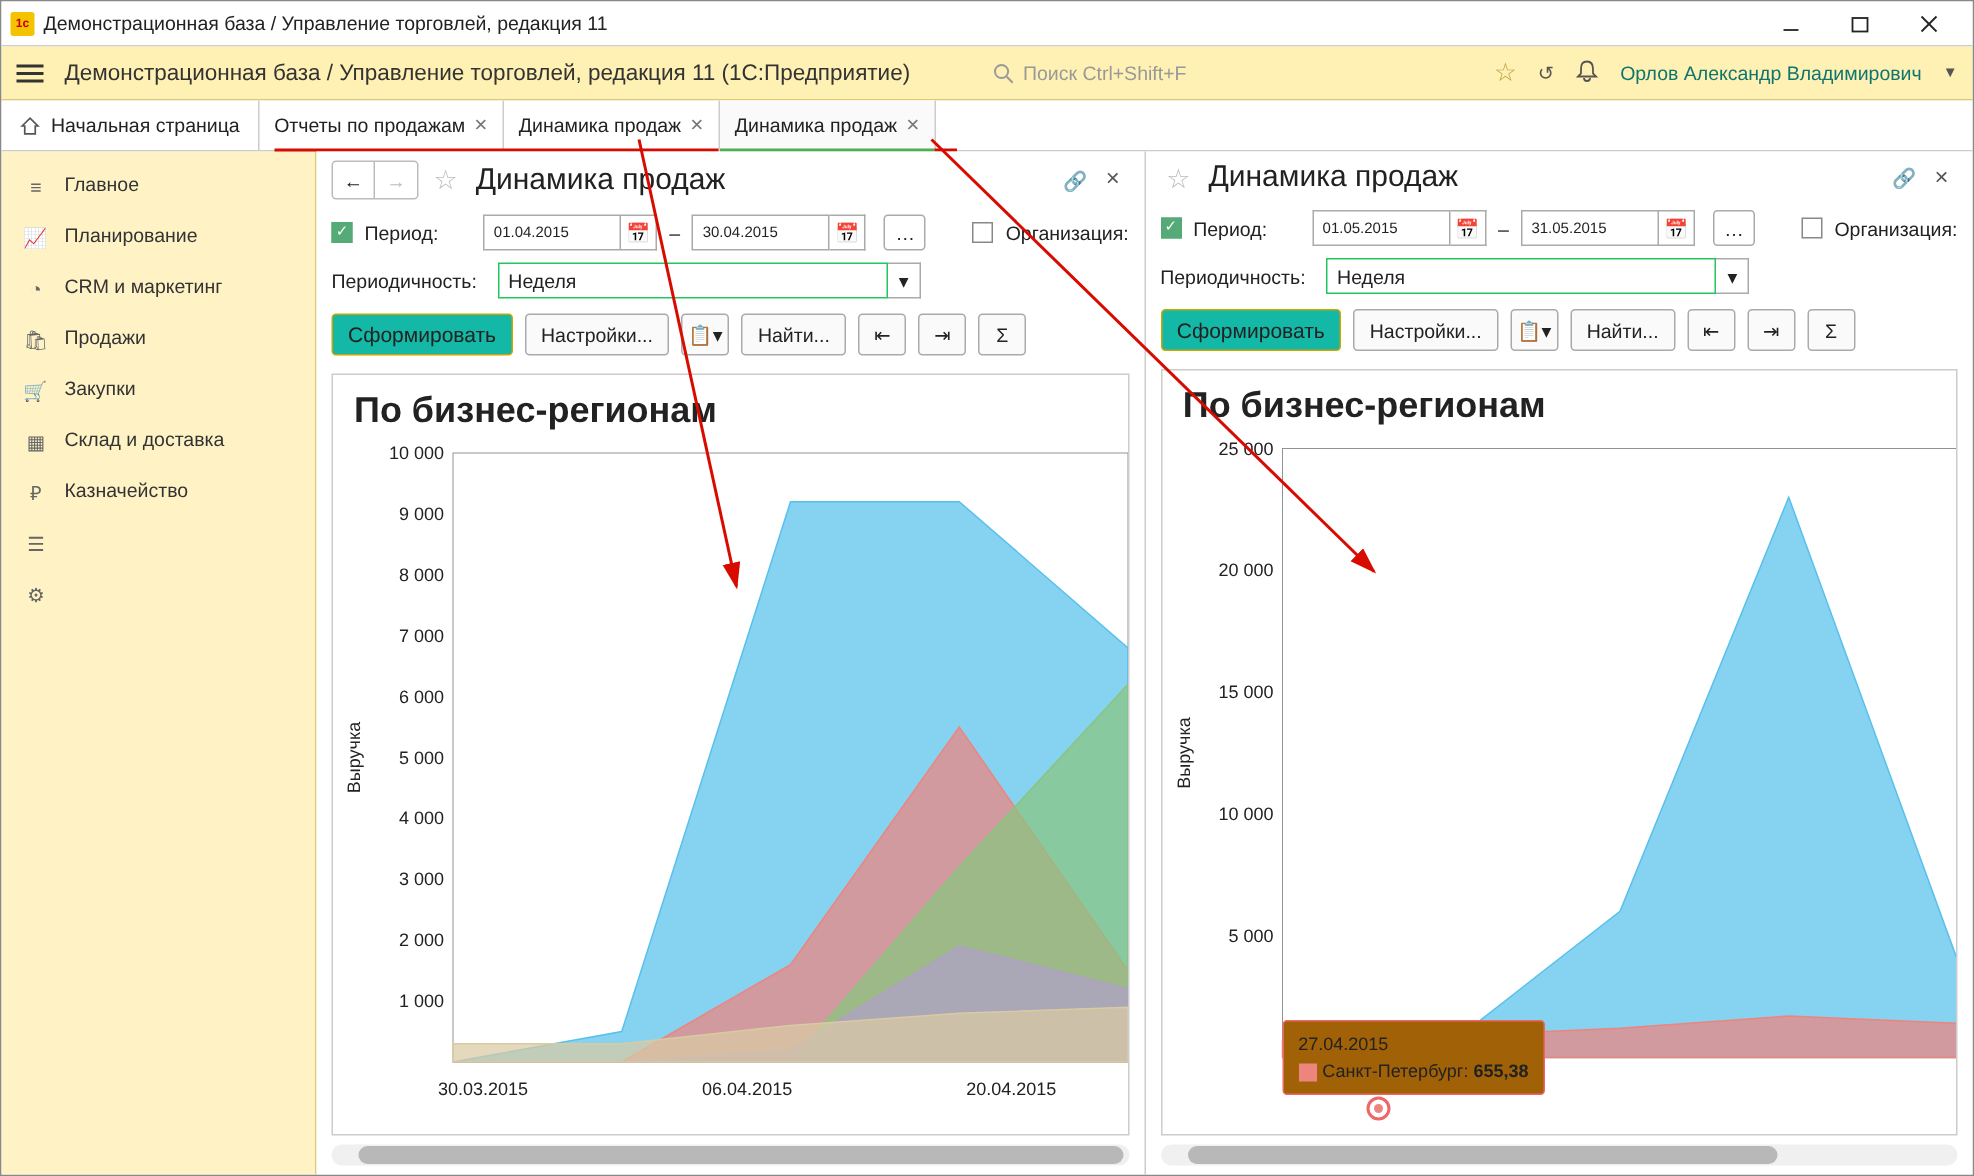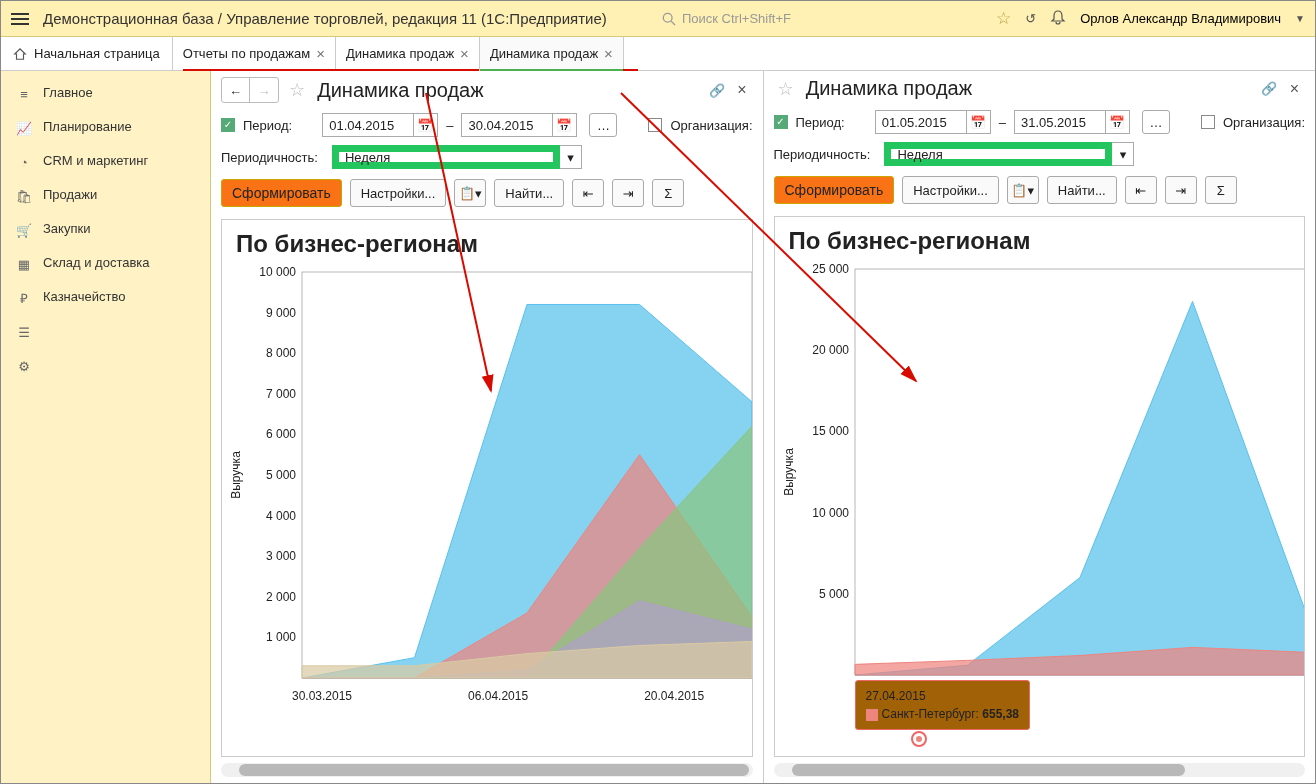--- a/index.html
+++ b/index.html
@@ -9,21 +9,21 @@
 .titlebar .app-ico{width:16px;height:16px;background:#f3c200;border-radius:2px;margin-right:6px;display:flex;align-items:center;justify-content:center;font-size:8px;color:#c00;font-weight:bold}
 .titlebar .wc{margin-left:auto;display:flex}
 .titlebar .wc div{width:46px;height:28px;display:flex;align-items:center;justify-content:center}
 .titlebar .wc svg{stroke:#222;fill:none;stroke-width:1.2}
 .tophdr{height:36px;background:#fff0b3;border-bottom:1px solid #d8c97d;display:flex;align-items:center;padding:0 10px;gap:14px}
 .hamb{display:flex;flex-direction:column;gap:3px}
 .hamb span{width:18px;height:2px;background:#333}
 .tophdr .title{font-size:15px;color:#333}
 .tophdr .search{margin-left:auto;display:flex;align-items:center;gap:6px;color:#999;width:300px}
 .tophdr .right{display:flex;align-items:center;gap:14px;color:#555;margin-left:20px}
-.tophdr .user{color:#000000}
+.tophdr .user{color:#0f766e}
 .tabs{height:34px;border-bottom:1px solid #ccc;display:flex;align-items:flex-end;background:#fff}
 .home-tab{border-right:1px solid #ccc;height:100%;display:flex;align-items:center;padding:0 12px;gap:7px}
 .tab{height:100%;border-right:1px solid #ccc;display:flex;align-items:center;padding:0 10px;gap:6px;position:relative}
 .tab .close{color:#777;font-size:15px}
 .tab.active{background:#fafafa}
 .red-underline{position:absolute;left:0;right:0;bottom:-1px;height:2px;background:#d80b00}
 .green-underline{position:absolute;left:0;right:0;bottom:-1px;height:2px;background:#4caf50}
 .body{flex:1;display:flex;min-height:0}
 .sidebar{width:210px;background:#fff3c6;border-right:1px solid #d8c97d;padding-top:6px}
 .sidebar .item{display:flex;align-items:flex-start;gap:10px;padding:8px 14px;color:#333}
@@ -36,46 +36,68 @@
 .navbtns div{width:28px;height:24px;display:flex;align-items:center;justify-content:center}
 .navbtns div:first-child{border-right:1px solid #bbb}
 .star{color:#bbb;font-size:18px;margin-left:4px}
 .ptitle{font-size:20px;margin-left:6px}
 .phead .spacer{flex:1}
 .linkico{color:#777}
 .pclose{color:#555;font-size:16px;padding:0 6px}
 .filters{display:flex;align-items:center;gap:8px;padding:4px 10px}
 .chk{width:14px;height:14px;border:1px solid #5a7;background:#5a7;color:#fff;display:flex;align-items:center;justify-content:center;font-size:10px;line-height:1}
 .inpgrp{display:flex;align-items:center}
-.inp{border:1px solid #aaa;height:24px;padding:10px 6px;display:flex;align-items:center;background:#fff;font-size:13px;width:92px}
+.inp{border:1px solid #aaa;height:24px;padding:10px 6px;display:flex;align-items:center;background:#fff;font-size:10px;width:92px}
 .calbtn{width:24px;height:24px;border:1px solid #aaa;border-left:none;display:flex;align-items:center;justify-content:center;color:#666}
 .dots{width:28px;height:24px;border:1px solid #aaa;border-radius:3px;display:flex;align-items:center;justify-content:center;margin-left:4px}
 .selwrap{display:flex}
-.sel{border:7px solid #22c55e;height:24px;padding:4px 6px;display:flex;align-items:center;width:228px;background:#fff}
+.sel{border:1px solid #22c55e;height:24px;padding:4px 6px;display:flex;align-items:center;width:260px;background:#fff}
 .drop{width:22px;height:24px;border:1px solid #aaa;border-left:none;display:flex;align-items:center;justify-content:center}
 .toolbar{display:flex;align-items:center;gap:8px;padding:6px 10px}
 .btn{height:28px;border:1px solid #aaa;border-radius:3px;padding:0 10px;display:flex;align-items:center;background:#fafafa;white-space:nowrap}
-.btn.primary{background:#f97316;border-color:#c9a600;font-weight:500;font-size:14px}
+.btn.primary{background:#14b8a6;border-color:#c9a600;font-weight:500;font-size:14px}
 .ico-btn{width:32px;height:28px;border:1px solid #aaa;border-radius:3px;display:flex;align-items:center;justify-content:center;background:#fafafa}
 .chartwrap{flex:1;margin:6px 10px;border:1px solid #ccc;overflow:hidden;position:relative;background:#fff}
 .chart-inner{position:absolute;inset:0;overflow:hidden}
 .chtitle{font-size:24px;font-weight:bold;padding:10px 14px 4px}
 .hscroll{height:14px;background:#f0f0f0;margin:0 10px 6px;border-radius:7px;position:relative}
 .hscroll .thumb{position:absolute;top:1px;bottom:1px;background:#b8b8b8;border-radius:6px}
 .tooltip{position:absolute;border:1px solid #e66;background:#a16207;border-radius:3px;padding:6px 10px;font-size:12px;line-height:1.5}
 .tooltip .sw{display:inline-block;width:12px;height:12px;background:#ee847e;vertical-align:middle;margin-right:4px}
 svg text{font-family:Arial;font-size:12px;fill:#222}
 .arrow-line{stroke:#d80b00;stroke-width:2;fill:none}
 .arrow-head{fill:#d80b00}
 .overlay{position:absolute;pointer-events:none;z-index:50}
 </style>
 </head>
 <body>
 
 <div class="window">
+  <div class="titlebar">
+    <div class="app-ico">1c</div>
+    <div>Демонстрационная база / Управление торговлей, редакция 11</div>
+    <div class="wc">
+      <div>
+          <svg width="12" height="12">
+            <line x1="1" y1="10" x2="11" y2="10"></line>
+          </svg>
+        </div>
+      <div>
+          <svg width="12" height="12">
+            <rect x="1" y="2" width="10" height="9"></rect>
+          </svg>
+        </div>
+      <div>
+          <svg width="12" height="12">
+            <line x1="1" y1="1" x2="11" y2="11"></line>
+            <line x1="11" y1="1" x2="1" y2="11"></line>
+          </svg>
+        </div>
+    </div>
+  </div>
 
   <div class="tophdr">
     <div class="hamb">
         <span></span>
         <span></span>
         <span></span>
       </div>
     <div class="title">Демонстрационная база / Управление торговлей, редакция 11  (1С:Предприятие)</div>
     <div class="search">
       <svg width="14" height="14" viewBox="0 0 16 16">

